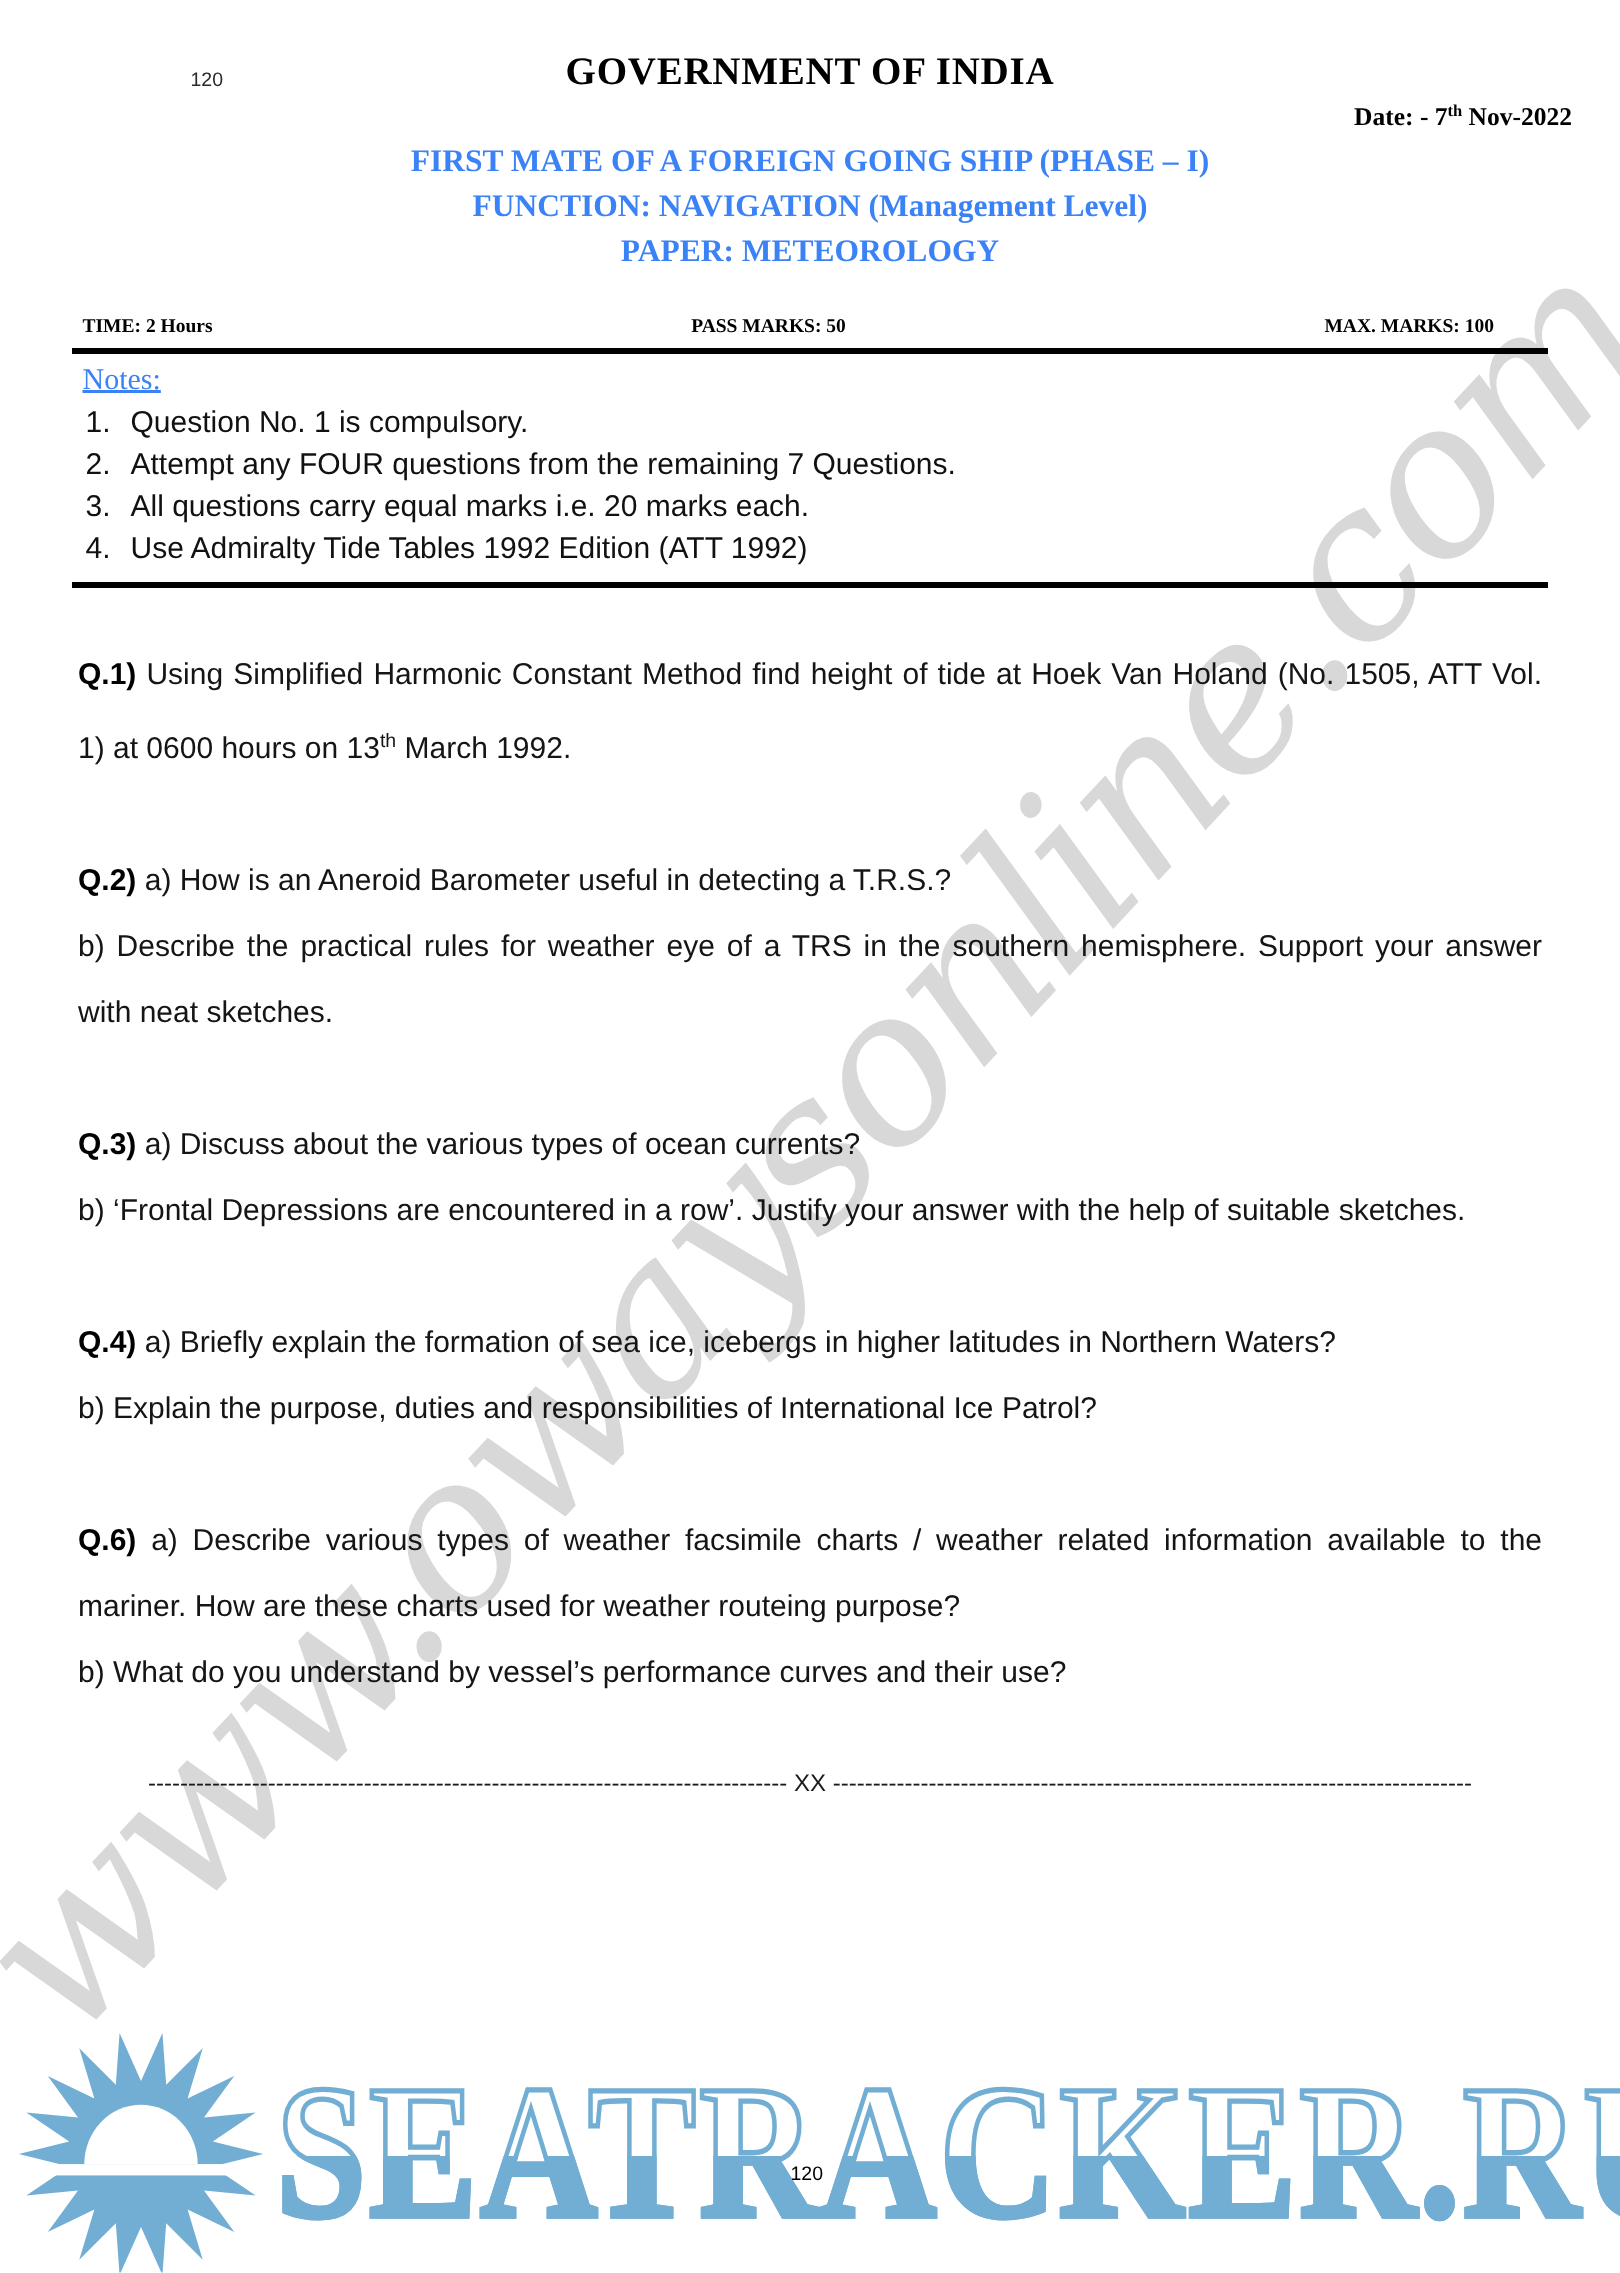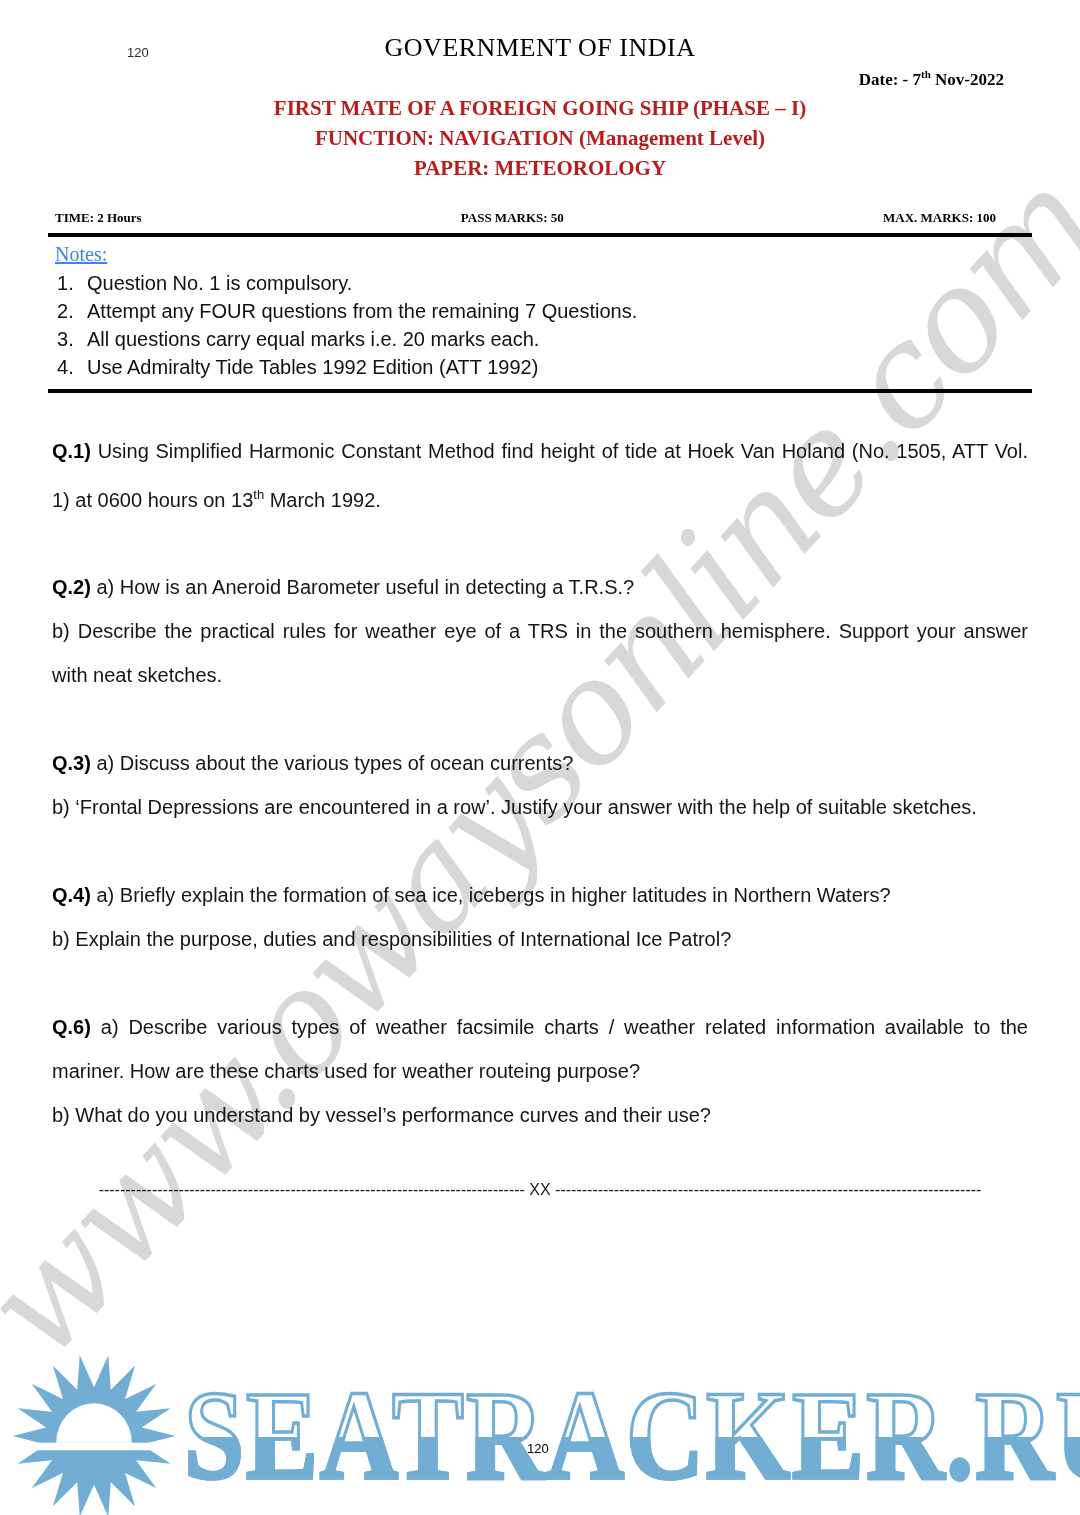--- a/index.html
+++ b/index.html
@@ -25,33 +25,33 @@
     user-select:none;
   }
 
   
   .content { position:relative; z-index:1; }
 
   .corner-num { position:absolute; top:45px; left:127px; font-size:13px; color:#2b2b2b; }
 
   .org {
     text-align:center; padding-top:33px;
-    font-family:"Liberation Serif", serif; font-weight:normal;
+    font-family:"Liberation Serif", serif; font-weight:bold;
     font-size:26px; letter-spacing:0.5px; color:#000;
   }
   .date-row {
-    text-align:right; padding-right:76px; margin-top:5px;
+    text-align:right; padding-right:32px; margin-top:5px;
     font-family:"Liberation Serif", serif; font-weight:bold;
     font-size:17px; color:#000;
   }
   .date-row sup { font-size:11px; }
   .subtitles {
     text-align:center; margin-top:3px;
     font-family:"Liberation Serif", serif; font-weight:bold;
-    font-size:21px; line-height:30px; color:#b91c1c;
+    font-size:21px; line-height:30px; color:#3b82f6;
   }
 
   .info-bar {
     display:flex; justify-content:space-between; align-items:center;
     margin:27px 84px 0 55px;
     font-family:"Liberation Serif", serif; font-weight:bold;
     font-size:13px; color:#000;
   }
   .rule { height:4px; background:#000; margin:7px 48px 0 48px; }
 

